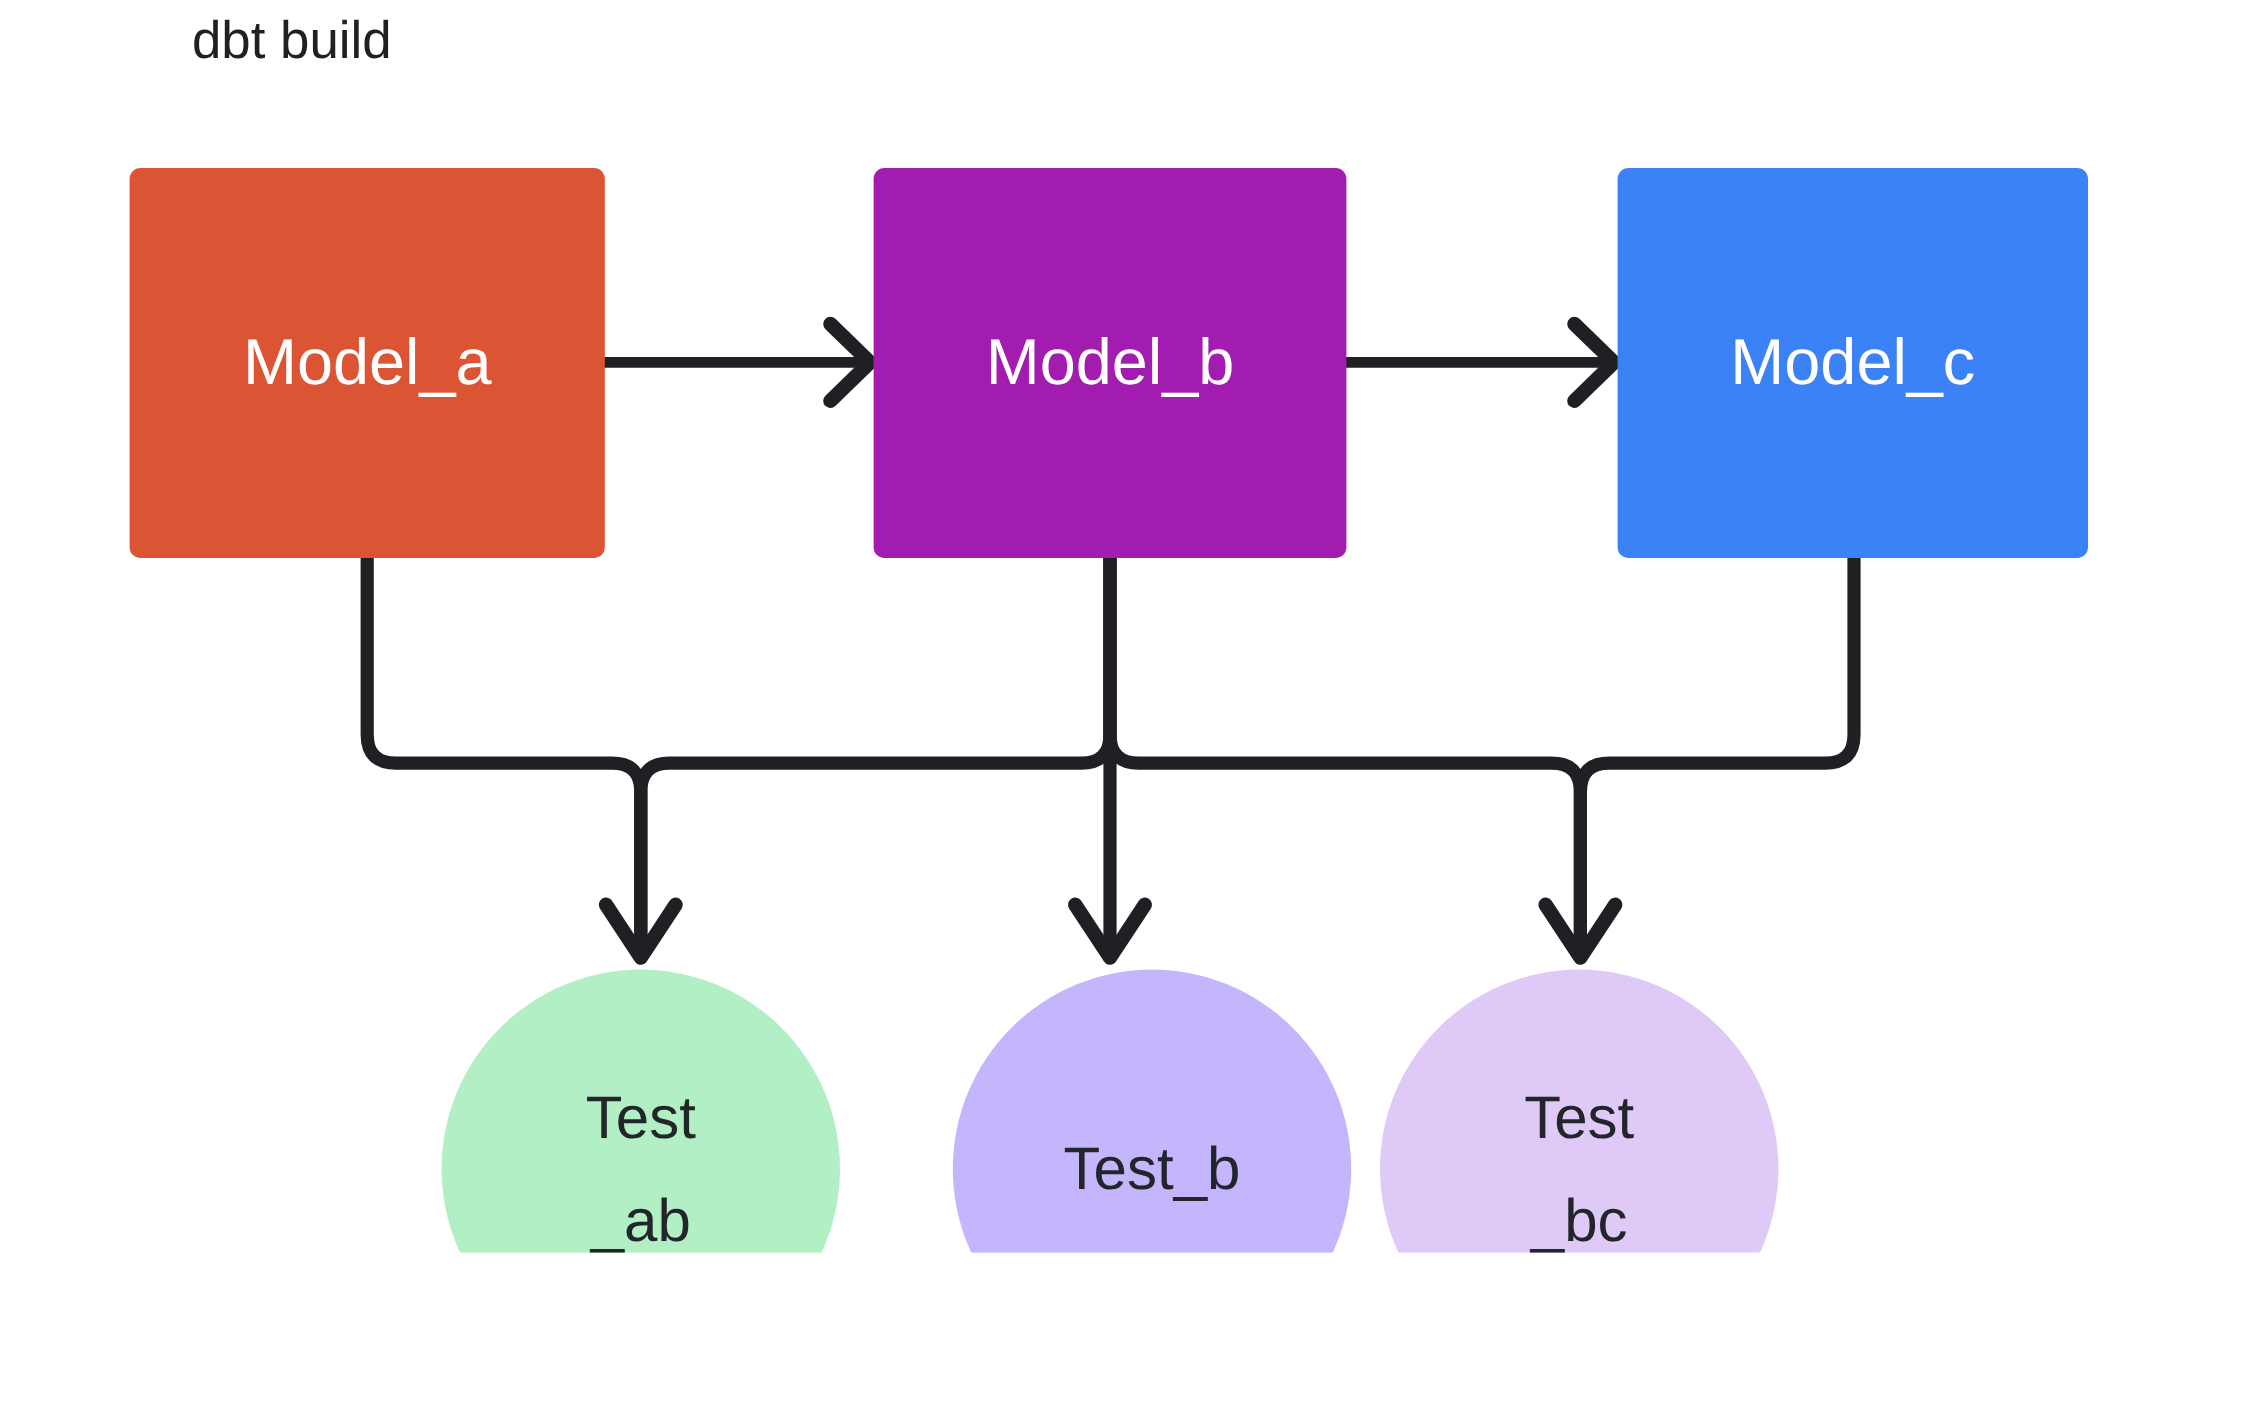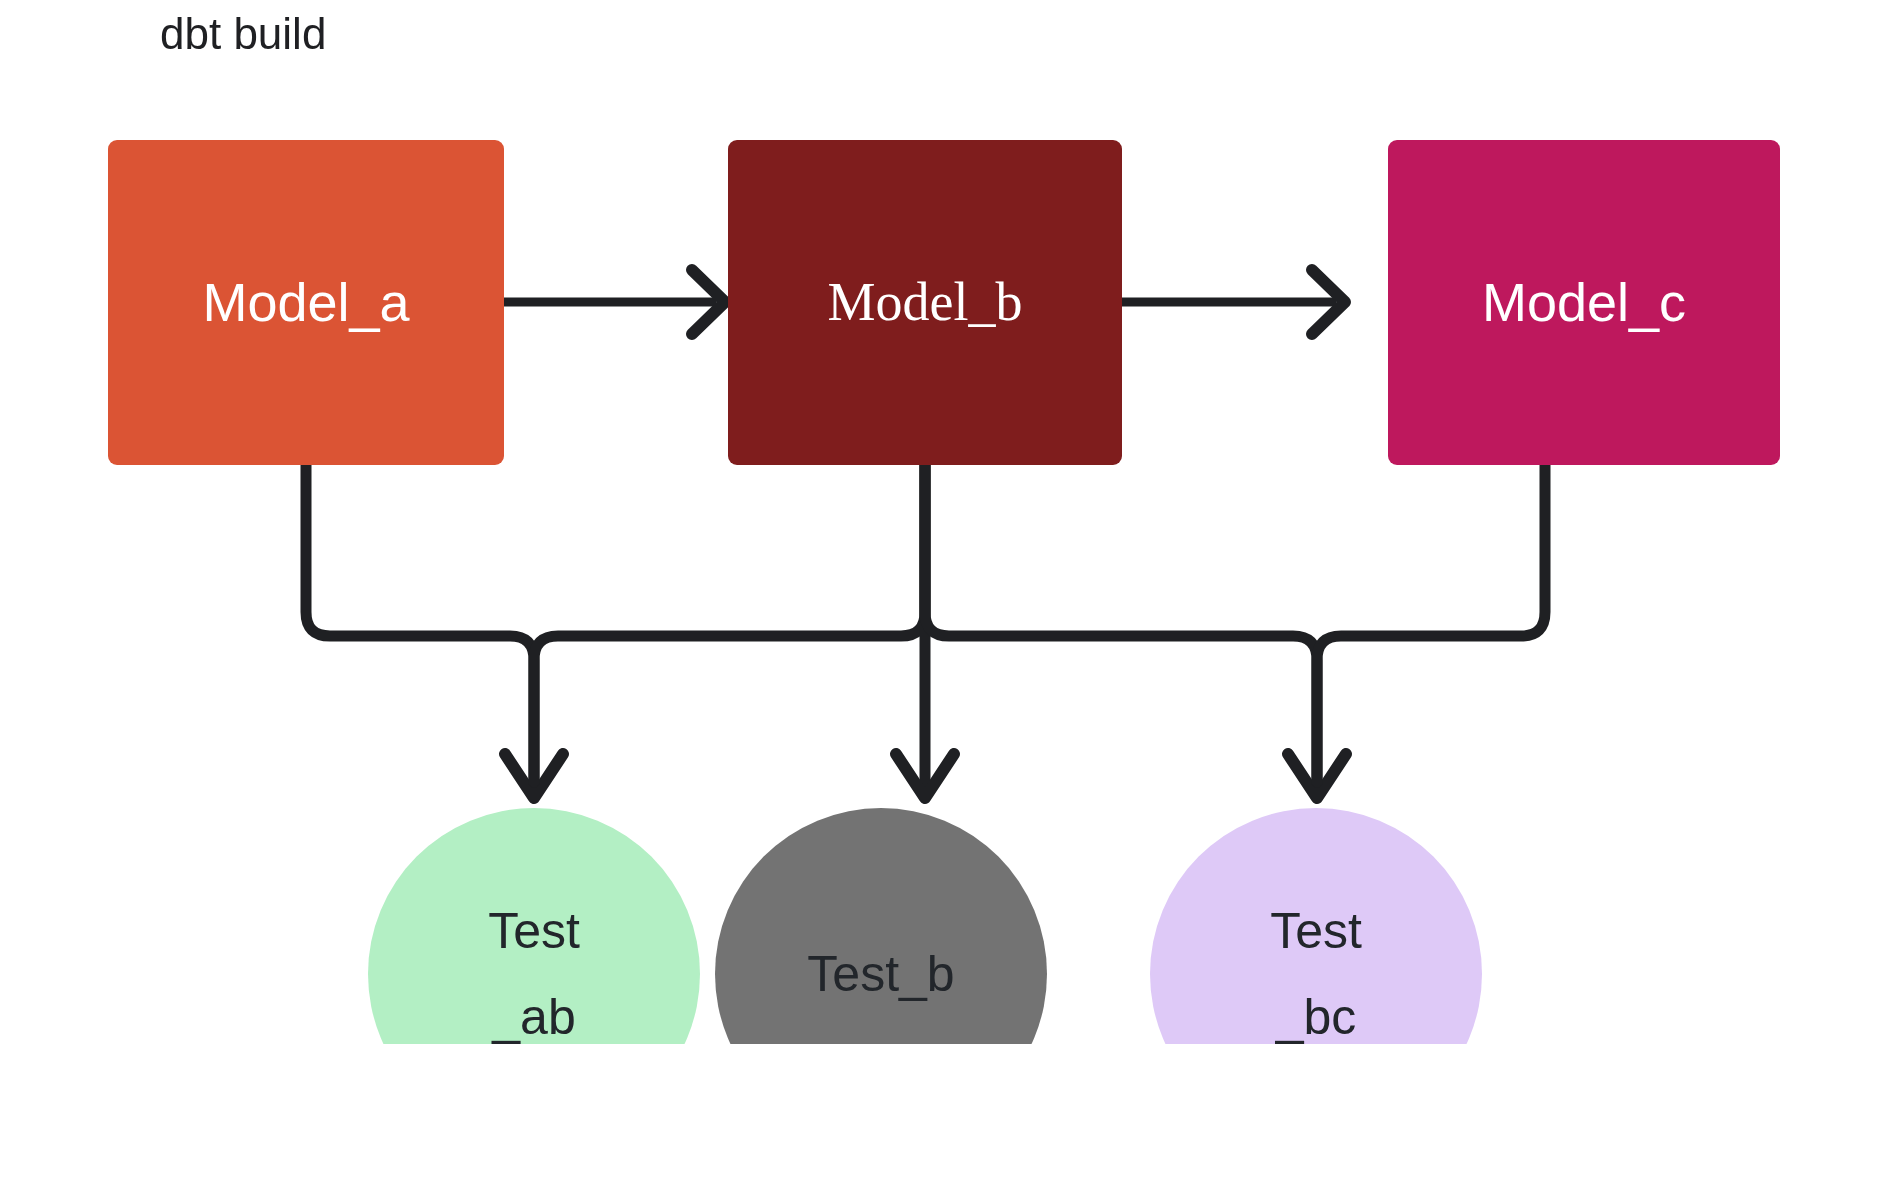--- a/index.html
+++ b/index.html
@@ -104,34 +104,34 @@
 
     <g>
       <path d="M 1545 465 L 1545 612 Q 1545 636 1521 636 L 1341 636 Q 1317 636 1317 660 L 1317 782" fill="none" stroke="#1f2023" stroke-width="11" stroke-linecap="round" stroke-linejoin="round"></path>
     </g>
   </svg>
 
   <div class="node-box" style="left:108px; top:140px; width:396px; height:325px; background:#db5434;">
     <span>Model_a</span>
   </div>
 
-  <div class="node-box" style="left:728px; top:140px; width:394px; height:325px; background:#7f1d1d;font-family:Liberation Serif, serif;">
+  <div class="node-box" style="left:728px; top:140px; width:394px; height:325px; background:#a21caf;">
     <span>Model_b</span>
   </div>
 
-  <div class="node-box" style="left:1388px; top:140px; width:392px; height:325px; background:#be185d;">
+  <div class="node-box" style="left:1348px; top:140px; width:392px; height:325px; background:#3b82f6;">
     <span>Model_c</span>
   </div>
 
   <div class="node-circle" style="left:368px; top:808px; width:332px; height:332px; background:#b3efc4;">
     <span>Test
 _ab</span>
   </div>
 
-  <div class="node-circle" style="left:715px; top:808px; width:332px; height:332px; background:#737373;">
+  <div class="node-circle" style="left:794px; top:808px; width:332px; height:332px; background:#c4b5fd;">
     <span>Test_b</span>
   </div>
 
   <div class="node-circle" style="left:1150px; top:808px; width:332px; height:332px; background:#dec9f7;">
     <span>Test
 _bc</span>
   </div>
 
 </div>
 

